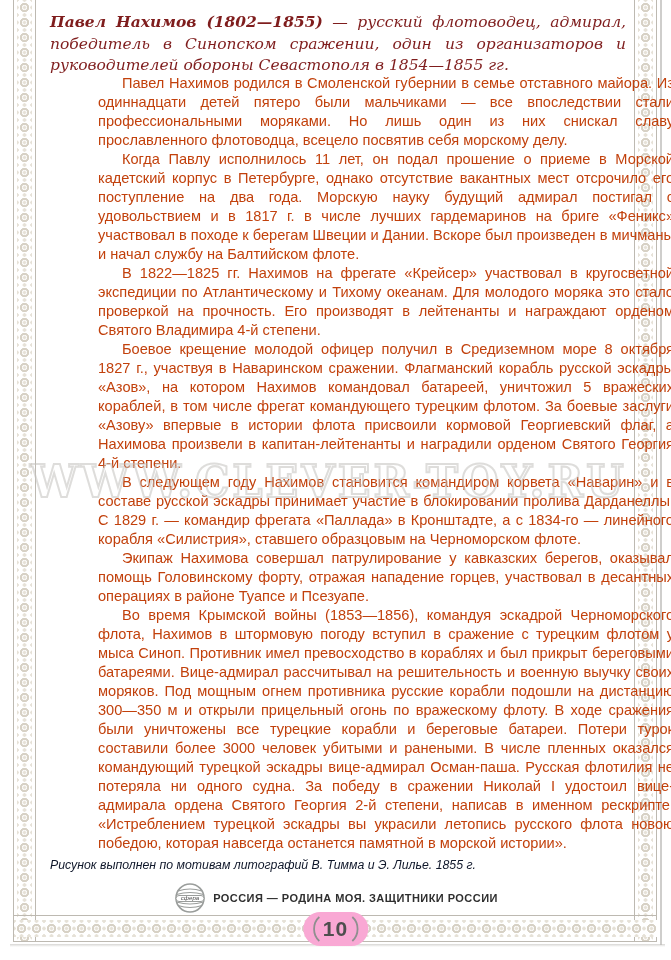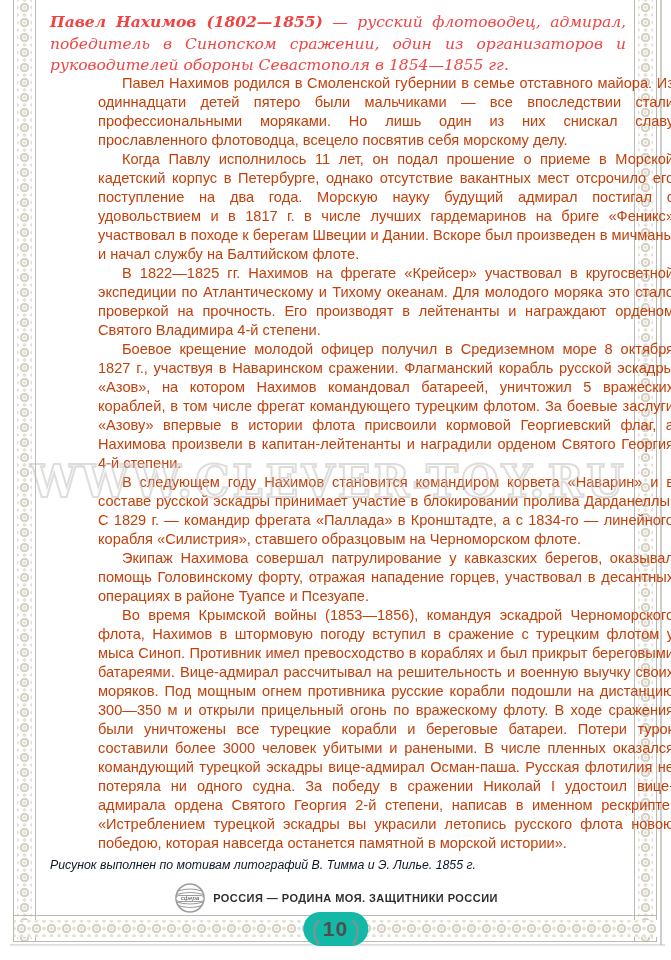--- a/index.html
+++ b/index.html
@@ -42,21 +42,21 @@
     position:absolute;left:10px;right:6px;top:944px;height:3px;
     background:linear-gradient(#bdbbb7,rgba(255,255,255,0));
     opacity:.6;
   }
   
   .header{
     position:absolute;top:11px;left:50px;width:576px;
     font-family:"DejaVu Serif","Liberation Serif",serif;
     font-style:italic;
     font-size:15.5px;line-height:21.5px;
-    color:#ef4444;
+    color:#7f1d1d;
     text-align:justify;
   }
   .header .name{font-weight:bold;}
   
   .article{
     position:absolute;top:74px;left:50px;width:576px;height:782px;
     overflow:hidden;
     font-size:14.6px;line-height:19px;
     text-align:justify;
     color:#c2410c;
@@ -78,22 +78,22 @@
   .series-title{
     font-size:11px;font-weight:bold;letter-spacing:.45px;color:#2f2f2f;
     white-space:nowrap;
   }
   .copyright{
     margin-top:3px;font-size:10.5px;color:#8a8a8a;white-space:nowrap;
   }
   
   .pagenum-wrap{
     position:absolute;top:912px;left:50%;transform:translateX(-50%);
-    display:flex;align-items:flex-end;gap:2px;z-index:5;
-    background:#14b8a6;padding:0 6px;height:34px;border-radius:17px;
+    display:flex;align-items:center;gap:2px;z-index:5;
+    background:#f9a8d4;padding:0 6px;height:34px;border-radius:17px;
   }
   .pagenum{
     font-size:21px;font-weight:bold;color:#4e4e4e;
     letter-spacing:1px;line-height:34px;
   }
   
   .watermark{
     position:absolute;top:458px;left:30px;width:625px;z-index:4;
     font-family:"DejaVu Serif","Liberation Serif",serif;
     font-weight:bold;font-size:43px;line-height:46px;

